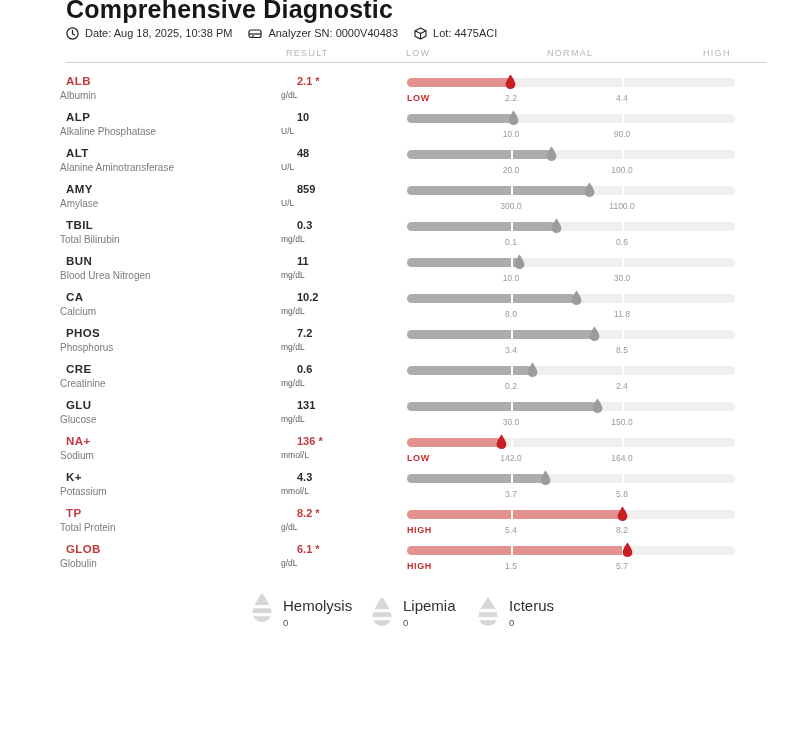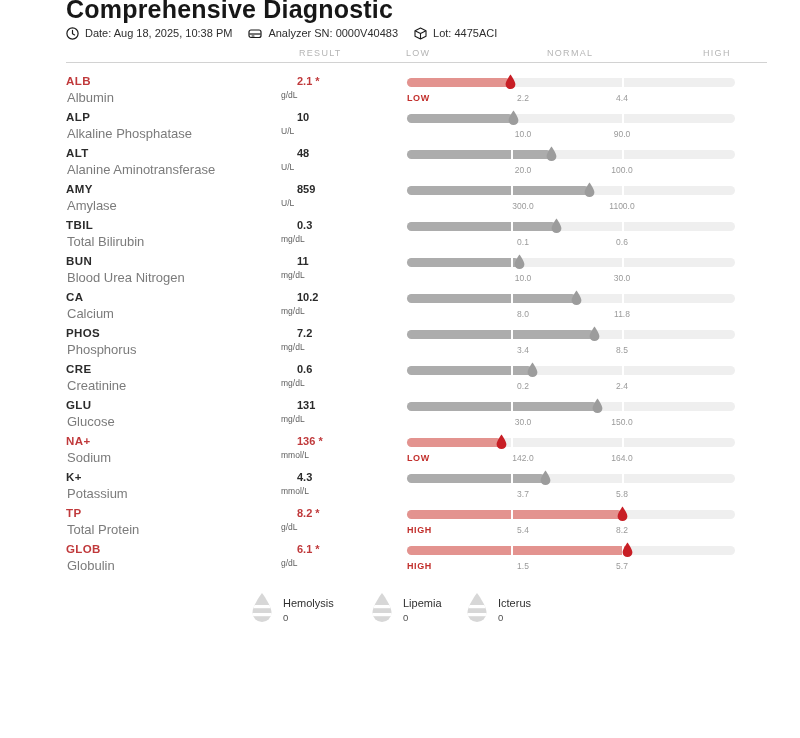--- a/index.html
+++ b/index.html
@@ -4,46 +4,46 @@
 <style>
   html,body{margin:0;padding:0;background:#ffffff;}
   .page{position:relative;width:800px;height:738px;background:#ffffff;overflow:hidden;
         font-family:"Liberation Sans",sans-serif;-webkit-font-smoothing:antialiased;}
   .title{position:absolute;left:66px;top:-5px;font-size:25px;font-weight:700;color:#171717;letter-spacing:.2px;}
   .meta-row{position:absolute;left:66px;top:25px;height:16px;display:flex;align-items:center;}
   .meta-item{display:flex;align-items:center;margin-right:16px;}
   .meta-item svg{margin-right:6px;display:block;}
   .meta-label{font-size:11px;color:#2e2e2e;font-weight:500;white-space:nowrap;}
   .col-head{position:absolute;top:48px;font-size:9px;letter-spacing:1.3px;color:#b5b5b5;font-weight:500;}
-  .ch-result{left:299px;} .ch-low{left:406px;} .ch-normal{left:547px;} .ch-high{left:703px;}
+  .ch-result{left:286px;} .ch-low{left:406px;} .ch-normal{left:547px;} .ch-high{left:703px;}
   .head-divider{position:absolute;left:66px;top:62px;width:701px;height:1px;background:#d2d2d2;}
   .row{position:absolute;left:0;width:700px;height:36px;text-decoration:underline;}
   .abbr{position:absolute;left:66px;top:5px;font-size:11.5px;font-weight:700;color:#2b2b2b;letter-spacing:.4px;}
-  .sub{position:absolute;left:67px;top:20px;font-size:13px;color:#7b7b7b;}
+  .sub{position:absolute;left:60px;top:20px;font-size:10px;color:#7b7b7b;}
   .val{position:absolute;left:297px;top:5px;font-size:11px;font-weight:700;color:#2b2b2b;}
   .unit{position:absolute;left:281px;top:20px;font-size:8.5px;color:#5f5f5f;}
   .row.abnormal .abbr,.row.abnormal .val{color:#c0393b;}
   .track{position:absolute;left:407px;top:8px;width:328px;height:9px;background:#efefef;border-radius:5px;}
   .fill{position:absolute;left:0;top:0;height:9px;border-radius:5px;background:#acacac;}
   .row.abnormal .fill{background:#e3938f;}
   .tick{position:absolute;top:0;width:2px;height:9px;background:#ffffff;}
   .tick.t-low{left:104px;} .tick.t-high{left:215px;}
   .marker-drop{position:absolute;top:-4px;width:11px;height:16px;z-index:3;}
   .marker-drop path{fill:#9c9c9c;}
   .row.abnormal .marker-drop path{fill:#c81e25;}
   .range-val{position:absolute;top:23px;font-size:8.5px;color:#9a9a9a;transform:translateX(-50%);}
-  .rv-low{left:523px;} .rv-high{left:622px;}
+  .rv-low{left:511px;} .rv-high{left:622px;}
   .status{position:absolute;left:407px;top:23px;font-size:9px;font-weight:700;color:#c22f2c;letter-spacing:.6px;}
   .quality{position:absolute;left:0;top:592px;width:800px;height:40px;}
   .q-item{position:absolute;top:0;display:flex;align-items:flex-start;}
   .q-item svg{display:block;margin-right:8px;}
   .q-text{padding-top:5px;}
-  .q-label{font-size:11px;color:#2f2f2f;font-weight:500;}
+  .q-label{font-size:15px;color:#2f2f2f;font-weight:500;}
   .q-value{font-size:9.5px;color:#4f4f4f;margin-top:3px;}
-  .q1{left:249px;} .q2{left:369px;} .q3{left:464px;}
+  .q1{left:249px;} .q2{left:369px;align-items:flex-end;} .q3{left:475px;align-items:flex-end;}
 </style>
 </head>
 <body>
 
 <div class="page">
 
   <div class="title">Comprehensive Diagnostic</div>
 
   <div class="meta-row">
     <div class="meta-item">

